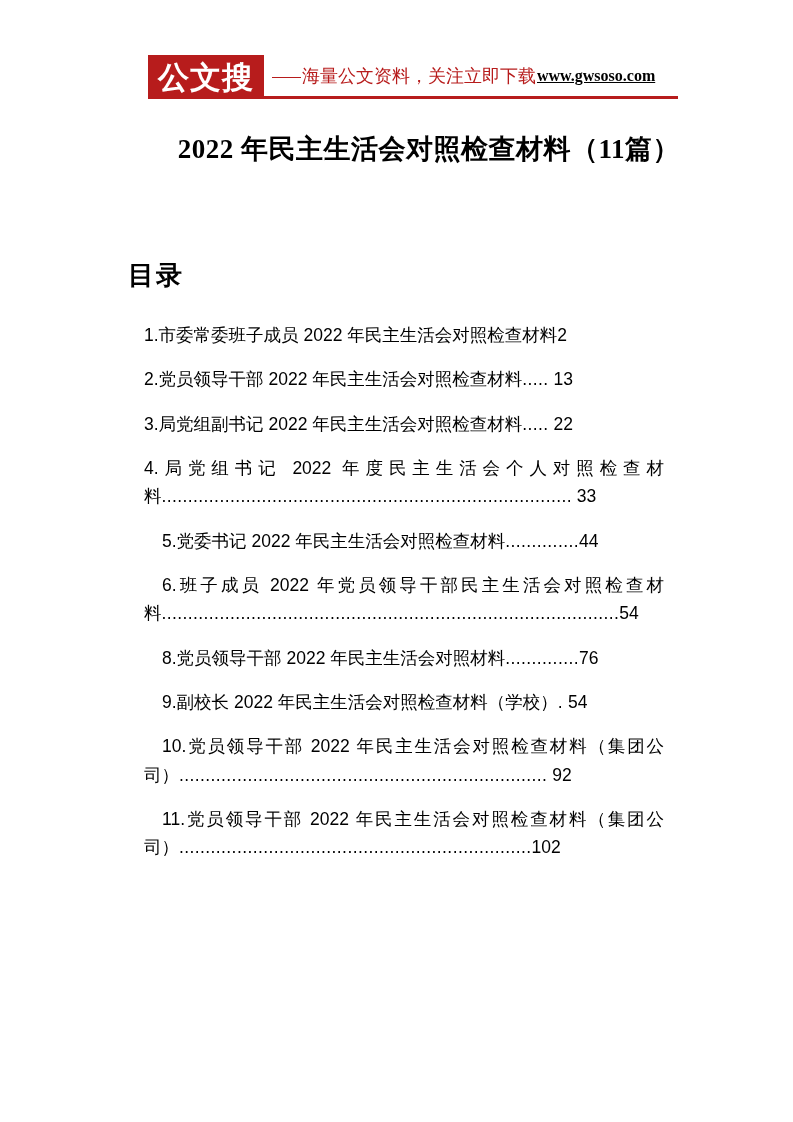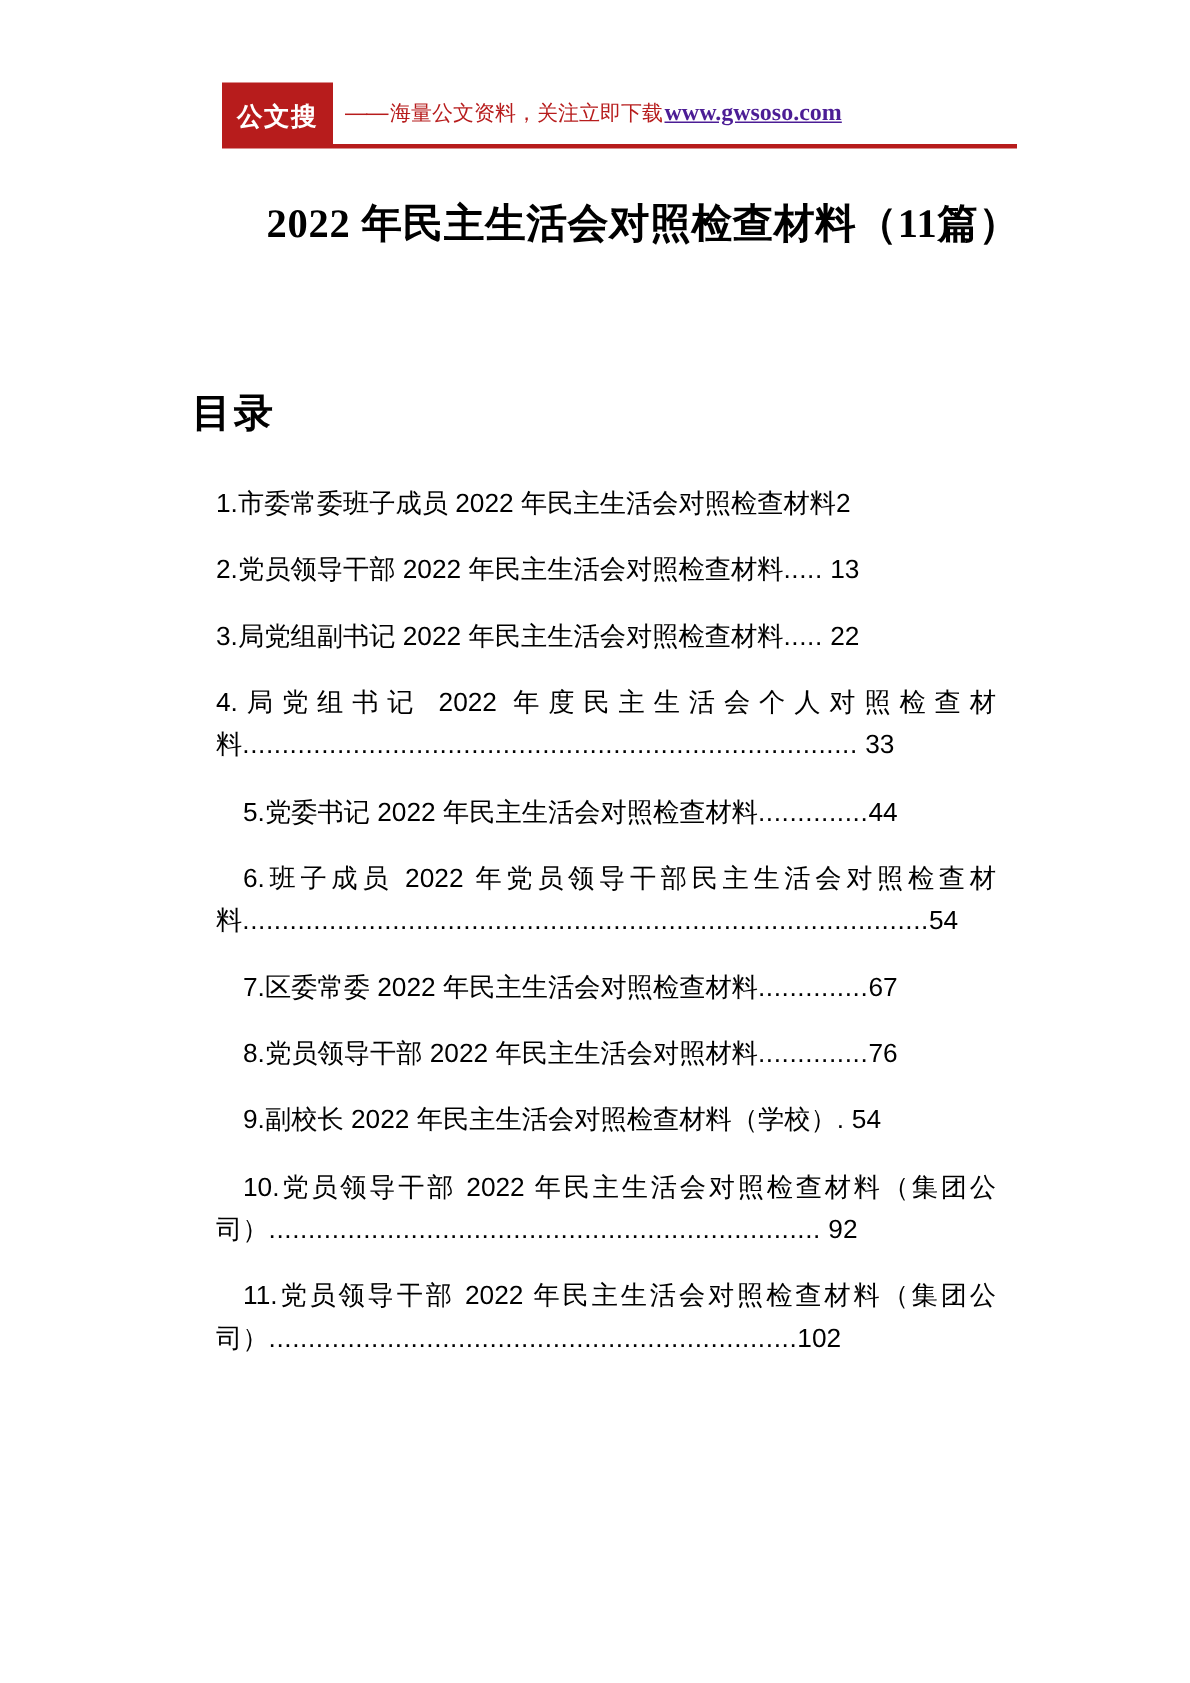--- a/index.html
+++ b/index.html
@@ -31,21 +31,21 @@
     width: 530px;
     height: 44px;
     display: flex;
     align-items: stretch;
   }
   .banner-logo {
     background: #b71c1c;
     color: #ffffff;
     font-family: "Liberation Serif", serif;
     font-weight: bold;
-    font-size: 17px;
+    font-size: 31px;
     letter-spacing: 1px;
     padding: 4px 10px 4px 10px;
     display: flex;
     align-items: center;
     justify-content: center;
     line-height: 1;
   }
   .banner-right {
     flex: 1;
     display: flex;
@@ -55,26 +55,26 @@
   }
   .banner-dash {
     color: #b71c1c;
     font-size: 15px;
     letter-spacing: -1px;
     margin-right: 2px;
     font-family: "Liberation Sans", sans-serif;
   }
   .banner-text {
     color: #b71c1c;
-    font-size: 14px;
+    font-size: 18px;
     font-family: "Liberation Sans", sans-serif;
     white-space: nowrap;
   }
   .banner-url {
-    color: #4c1d95;
+    color: #000000;
     font-size: 16px;
     font-weight: bold;
     text-decoration: underline;
     font-family: "Liberation Serif", serif;
     white-space: nowrap;
     margin-left: 1px;
   }
 
   
   .doc-title {
@@ -164,21 +164,20 @@
     <p class="toc-entry"><span class="num">2.</span><span class="label">党员领导干部 2022 年民主生活会对照检查材料</span><span class="dots">.....</span> <span class="pg">13</span></p>
 
     <p class="toc-entry"><span class="num">3.</span><span class="label">局党组副书记 2022 年民主生活会对照检查材料</span><span class="dots">.....</span> <span class="pg">22</span></p>
 
     <p class="toc-entry"><span class="num">4.</span><span class="label">局党组书记 2022 年度民主生活会个人对照检查材料</span><span class="dots">..............................................................................</span> <span class="pg">33</span></p>
 
     <p class="toc-entry"><span class="indent"></span><span class="num">5.</span><span class="label">党委书记 2022 年民主生活会对照检查材料</span><span class="dots">..............</span><span class="pg">44</span></p>
 
     <p class="toc-entry"><span class="indent"></span><span class="num">6.</span><span class="label">班子成员 2022 年党员领导干部民主生活会对照检查材料</span><span class="dots">.......................................................................................</span><span class="pg">54</span></p>
 
-    <p class="toc-entry"><span class="indent"></span><span class="num">7.</span><span class="label">区委常委 2022 年民主生活会对照检查材料</span><span class="dots">..............</span><span class="pg">67</span></p>
 
     <p class="toc-entry"><span class="indent"></span><span class="num">8.</span><span class="label">党员领导干部 2022 年民主生活会对照材料</span><span class="dots">..............</span><span class="pg">76</span></p>
 
     <p class="toc-entry"><span class="indent"></span><span class="num">9.</span><span class="label">副校长 2022 年民主生活会对照检查材料（学校）</span><span class="dots">.</span> <span class="pg">54</span></p>
 
     <p class="toc-entry"><span class="indent"></span><span class="num">10.</span><span class="label">党员领导干部 2022 年民主生活会对照检查材料（集团公司）</span><span class="dots">......................................................................</span> <span class="pg">92</span></p>
 
     <p class="toc-entry"><span class="indent"></span><span class="num">11.</span><span class="label">党员领导干部 2022 年民主生活会对照检查材料（集团公司）</span><span class="dots">...................................................................</span><span class="pg">102</span></p>
 
   </div>

